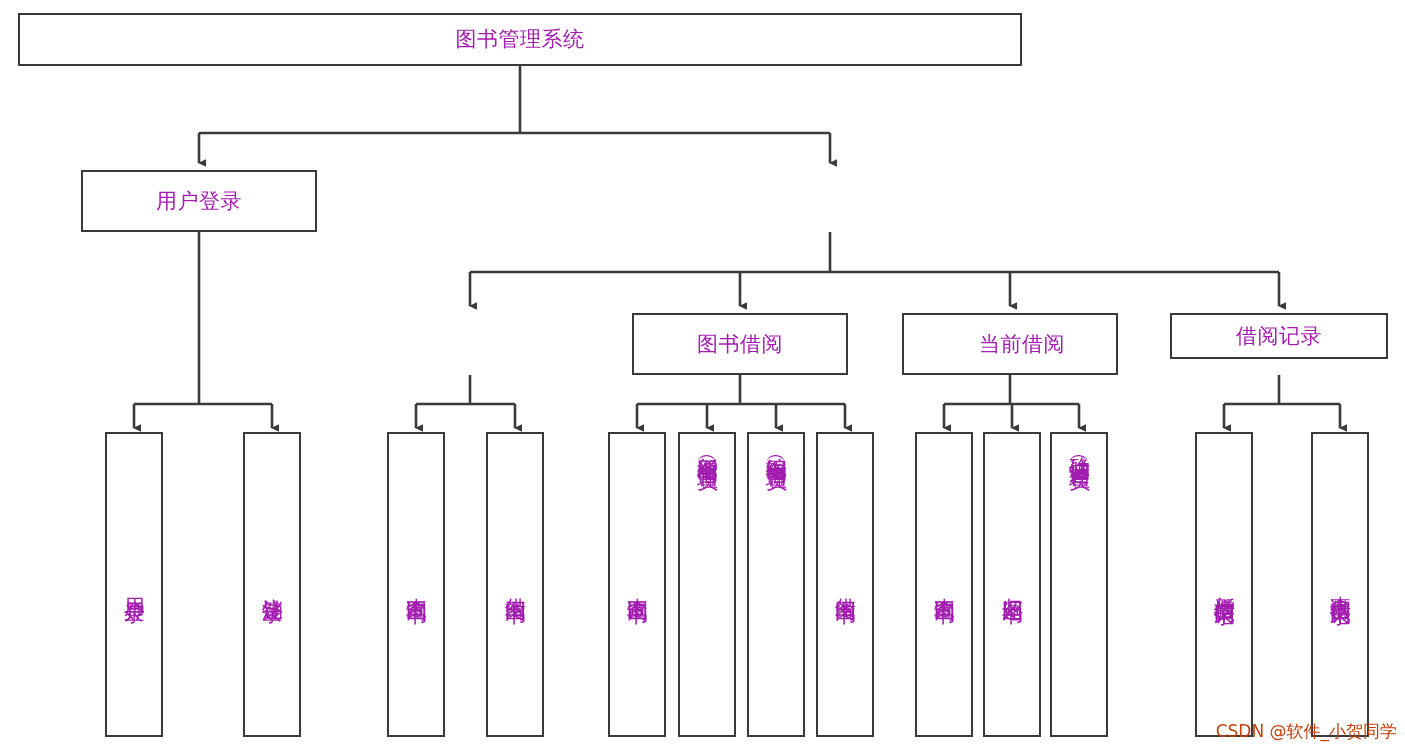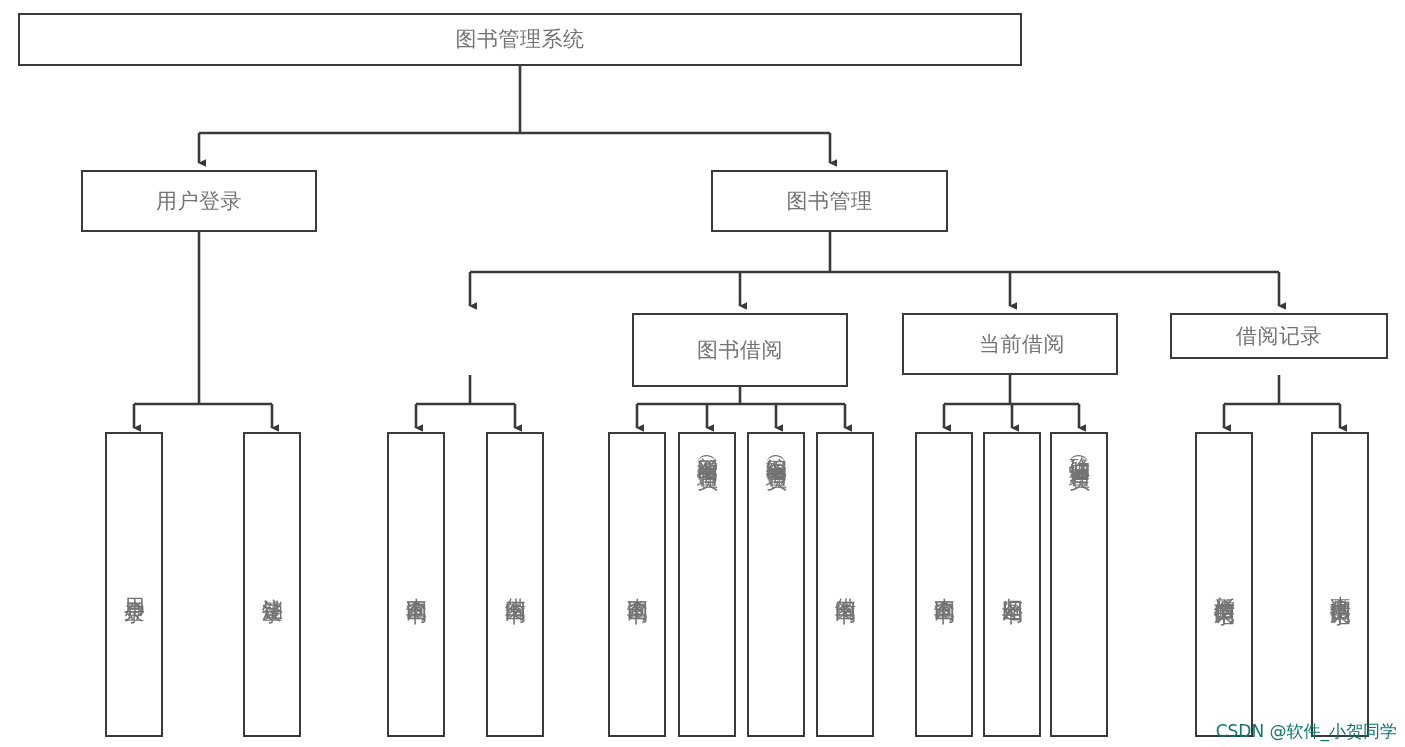--- a/index.html
+++ b/index.html
@@ -28,21 +28,21 @@
     position: absolute;
     box-sizing: border-box;
     background: #ffffff;
     border: 2.5px solid #3a3a3a;
     display: flex;
     align-items: center;
     justify-content: center;
     z-index: 2;
   }
   .node .label {
-    color: #737373;
+    color: #a21caf;
     font-size: 21px;
     line-height: 1.18;
     letter-spacing: 0.5px;
     white-space: nowrap;
     text-align: center;
   }
   .node.vert .label {
     writing-mode: vertical-rl;
     text-orientation: upright;
     letter-spacing: 2px;
@@ -56,21 +56,21 @@
   }
   .node.vert.mid {
     align-items: center;
     padding-top: 0;
   }
   #watermark {
     position: absolute;
     right: 8px;
     bottom: 4px;
     font-size: 17px;
-    color: #0f766e;
+    color: #c2410c;
     z-index: 5;
     white-space: nowrap;
   }
 </style>
 </head>
 <body>
 
 <div id="canvas">
 
   <svg class="wires" viewBox="0 0 1405 747">
@@ -123,25 +123,22 @@
     </g>
   </svg>
 
   <div class="node" style="left:18px; top:13px; width:1004px; height:53px;">
     <span class="label">图书管理系统</span>
   </div>
 
   <div class="node" style="left:81px; top:170px; width:236px; height:62px;">
     <span class="label">用户登录</span>
   </div>
-  <div class="node" style="left:711px; top:170px; width:237px; height:62px;">
-    <span class="label">图书管理</span>
-  </div>
 
-  <div class="node" style="left:632px; top:313px; width:216px; height:74px;">
+  <div class="node" style="left:632px; top:313px; width:216px; height:62px;">
     <span class="label">图书借阅</span>
   </div>
   <div class="node" style="left:902px; top:313px; width:216px; height:62px;padding-left:24px;">
     <span class="label">当前借阅</span>
   </div>
   <div class="node" style="left:1170px; top:313px; width:218px; height:46px;">
     <span class="label">借阅记录</span>
   </div>
 
   <div class="node vert mid" style="left:105px; top:432px; width:58px; height:305px;">

